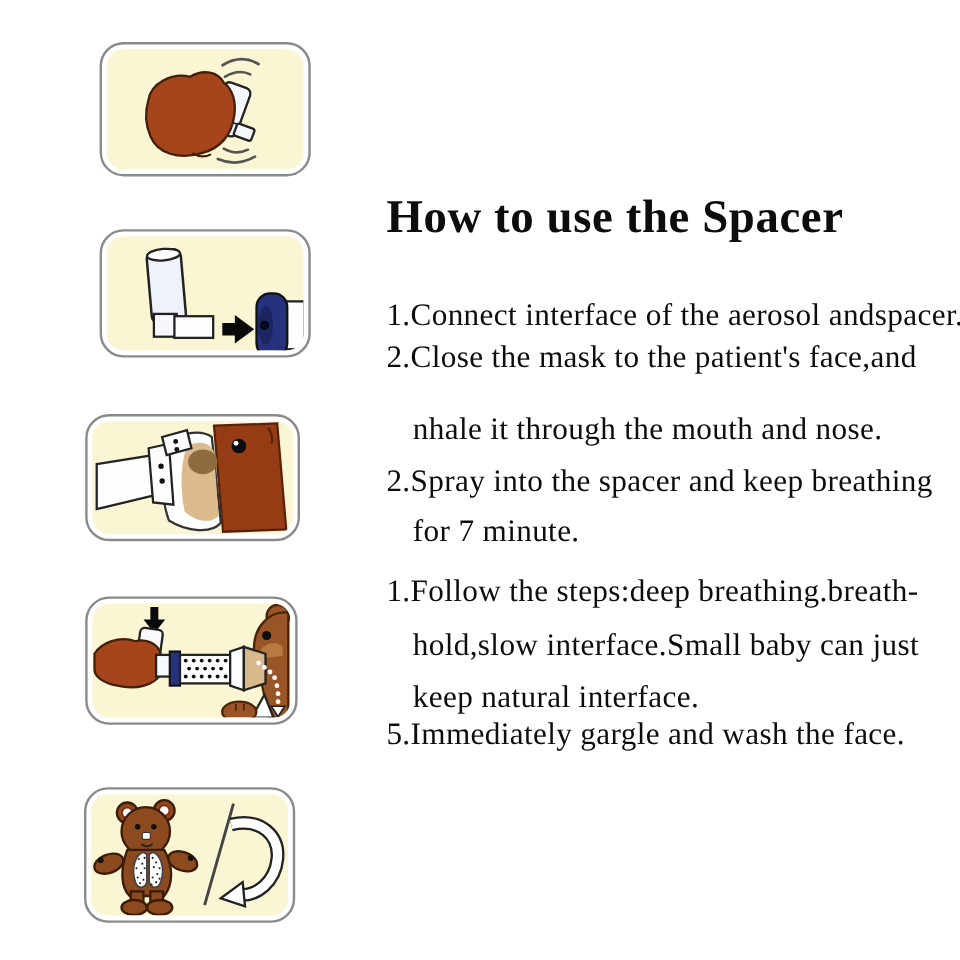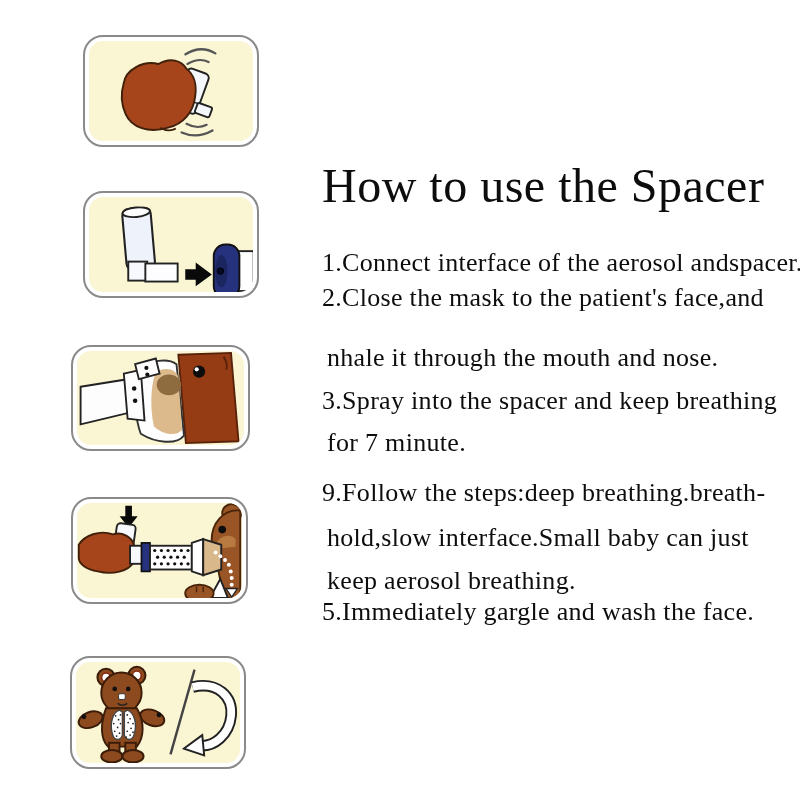--- a/index.html
+++ b/index.html
@@ -14,29 +14,29 @@
     background:#ffffff;border:2.5px solid #8a8a8a;border-radius:20px;
     padding:4px;
   }
   .panel-inner{
     width:100%;height:100%;background:#faf5d2;border-radius:14px;
     overflow:hidden;
   }
   .panel-inner svg{display:block;width:100%;height:100%;}
   #title{
     position:absolute;left:322px;top:158px;
-    font-size:48px;font-weight:400;letter-spacing:0.5px;margin:0;
+    font-size:39px;font-weight:700;letter-spacing:0.5px;margin:0;
     white-space:nowrap;
   }
   .line{
     position:absolute;left:322px;
     font-size:26px;line-height:32px;white-space:nowrap;
     letter-spacing:0.3px;
   }
-  .line.indent{left:327px;}
+  .line.indent{left:344px;}
 </style>
 </head>
 <body>
 
 <div class="panel" style="left:83px;top:35px;width:176px;height:112px;">
   <div class="panel-inner">
     <svg viewBox="0 0 170 100">
 
       <path d="M100,12 Q116,2 131,11" stroke="#555" stroke-width="2.4" fill="none" stroke-linecap="round"></path>
       <path d="M102,22 Q114,15 124,20" stroke="#555" stroke-width="2.2" fill="none" stroke-linecap="round"></path>
@@ -245,18 +245,18 @@
       </g>
     </svg>
   </div>
 </div>
 
 <h1 id="title">How to use the Spacer</h1>
 
 <div class="line" style="top:247px">1.Connect interface of the aerosol andspacer.</div>
 <div class="line" style="top:282px">2.Close the mask to the patient's face,and</div>
 <div class="line indent" style="top:342px">nhale it through the mouth and nose.</div>
-<div class="line" style="top:385px">3.Spray into the spacer and keep breathing</div>
+<div class="line" style="top:385px">2.Spray into the spacer and keep breathing</div>
 <div class="line indent" style="top:427px">for 7 minute.</div>
-<div class="line" style="top:477px">9.Follow the steps:deep breathing.breath-</div>
+<div class="line" style="top:477px">1.Follow the steps:deep breathing.breath-</div>
 <div class="line indent" style="top:522px">hold,slow interface.Small baby can just</div>
-<div class="line indent" style="top:565px">keep aerosol breathing.</div>
+<div class="line indent" style="top:565px">keep natural interface.</div>
 <div class="line" style="top:596px">5.Immediately gargle and wash the face.</div>
 
 </body></html>

